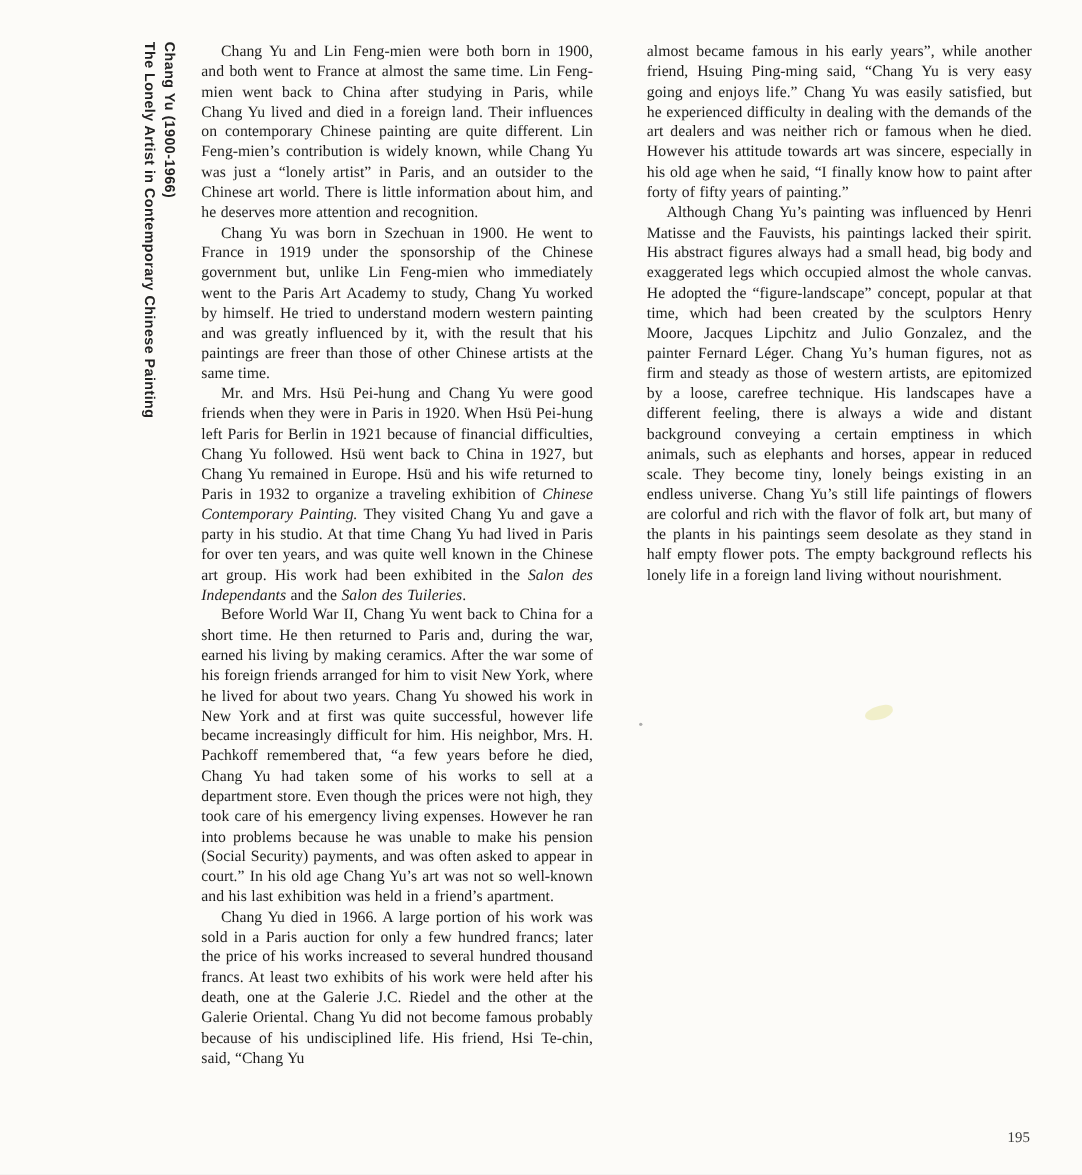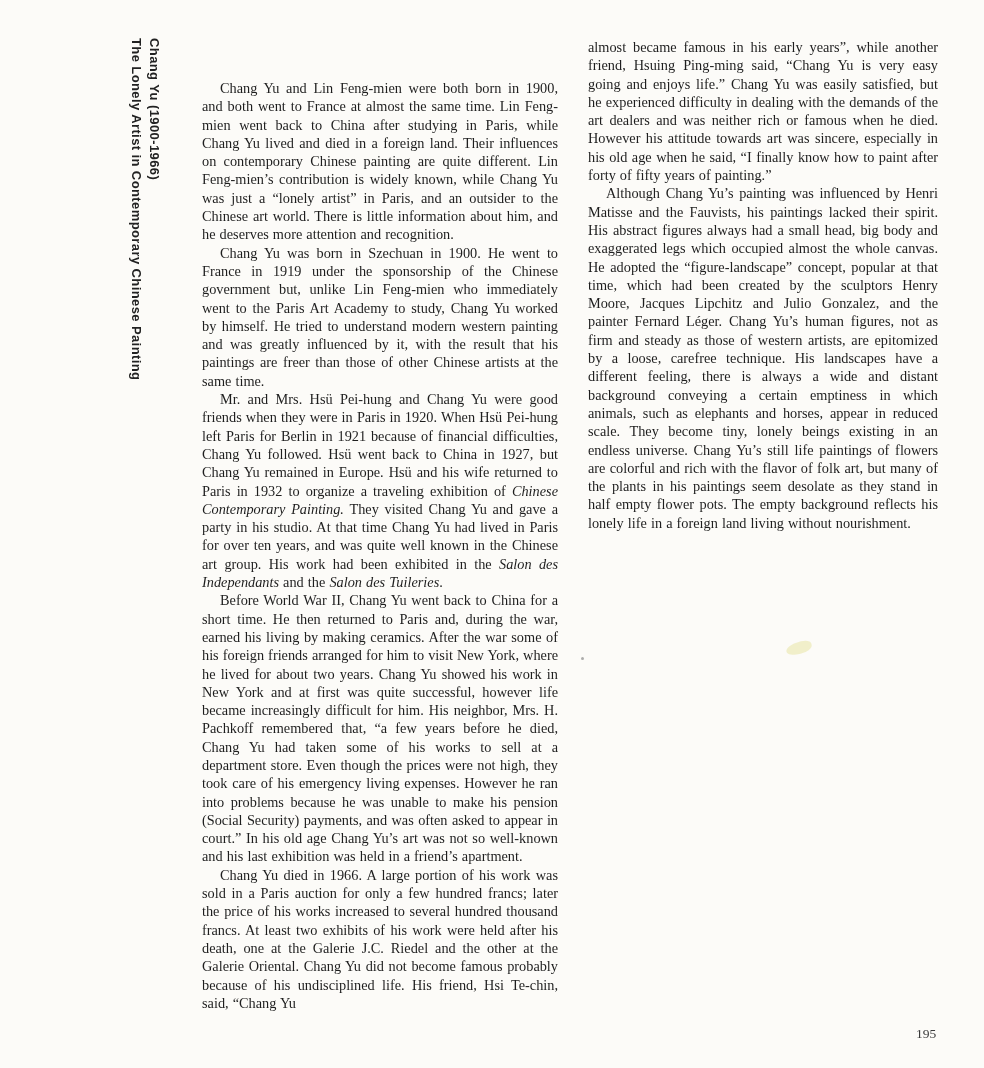--- a/index.html
+++ b/index.html
@@ -4,21 +4,21 @@
 <style>
   html,body { margin:0; padding:0; background:#e8e6e1; }
   .page {
     position:relative;
     width:984px; height:1068px;
     background:#fcfbf8;
     overflow:hidden;
     font-family:"Liberation Serif", serif;
   }
   .col { position:absolute; top:38px; }
-  .col-left  { left:202px; width:356px;margin-top:41px; }
+  .col-left  { left:183px; width:356px; }
   .col-right { left:588px; width:350px; }
   .para {
     margin:0;
     text-indent:18px;
     text-align:justify;
     font-size:14.3px;
     line-height:18.3px;
     color:#1e1e1e;
     word-spacing:0.5px;
   }

